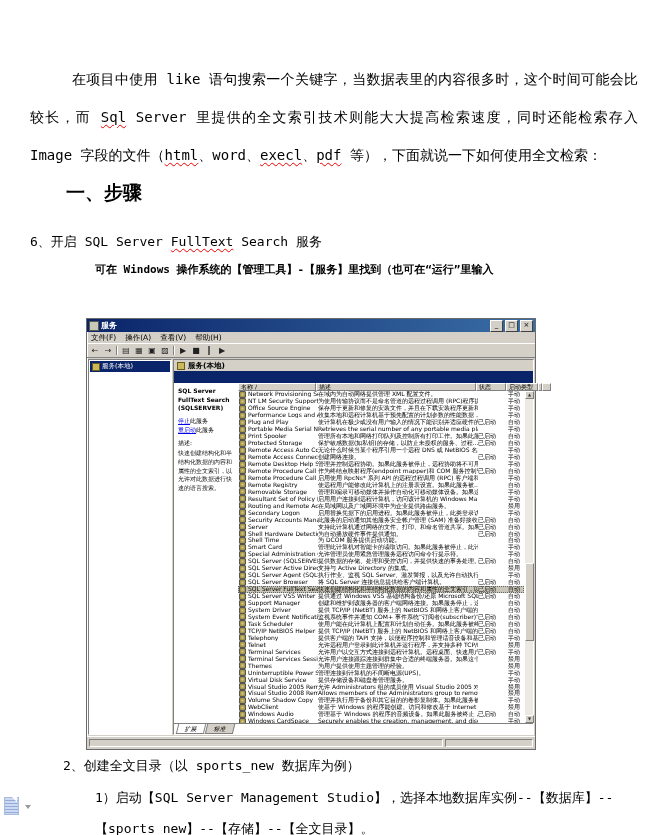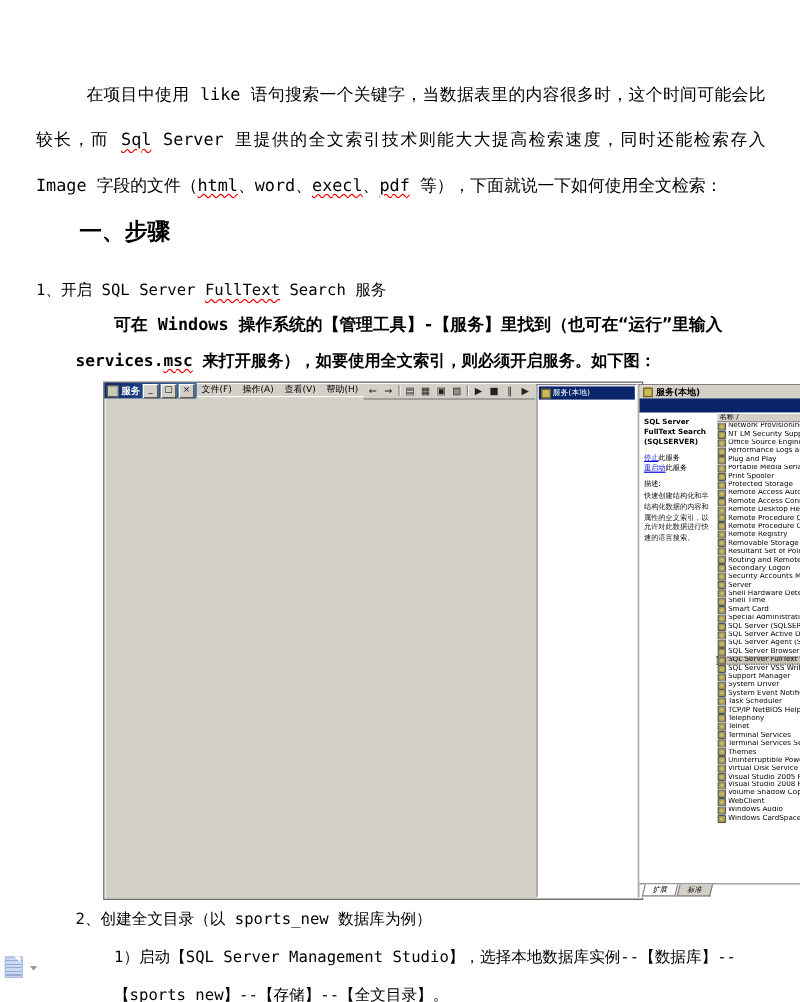--- a/index.html
+++ b/index.html
@@ -7,33 +7,33 @@
         font-family:"DejaVu Sans Mono","DejaVu Sans",sans-serif;color:#000;}
 
   
   .doc-title{position:absolute;top:6px;left:0;width:100%;text-align:center;
              font-size:19px;font-weight:bold;font-family:"DejaVu Sans",sans-serif;}
   .intro{position:absolute;top:60px;left:30px;width:608px;font-size:14px;
          line-height:38px;text-align:justify;text-indent:42px;}
   .sec-head{position:absolute;top:180px;left:30px;font-size:19px;font-weight:bold;
             font-family:"DejaVu Sans",sans-serif;margin-left:36px;}
   .step1{position:absolute;top:233px;left:30px;font-size:13px;}
-  .note1{position:absolute;top:262px;left:95px;font-size:14px;font-weight:bold;}
+  .note1{position:absolute;top:262px;left:95px;font-size:11px;font-weight:bold;}
   .note2{position:absolute;top:292px;left:63px;font-size:13.5px;font-weight:bold;}
   .step2{position:absolute;top:757px;left:63px;font-size:13px;}
   .sub1{position:absolute;top:789px;left:95px;font-size:13px;}
   .sub2{position:absolute;top:820px;left:95px;font-size:13px;}
   .sp{text-decoration-line:underline;text-decoration-style:wavy;
       text-decoration-color:#e00;text-decoration-thickness:1px;text-underline-offset:2px;}
 
   
   .win{position:absolute;top:318px;left:86px;width:450px;height:432px;
        background:#d4d0c8;border:1px solid #6b6b6b;box-shadow:inset 1px 1px 0 #fff;
        font-family:"DejaVu Sans",sans-serif;font-size:7px;
-       display:flex;flex-direction:row;box-sizing:border-box;}
+       display:flex;flex-direction:column;box-sizing:border-box;}
   .titlebar{height:13px;flex:none;background:linear-gradient(90deg,#0a246a,#3a6ea5);
             color:#fff;display:flex;align-items:center;gap:2px;padding:0 2px;}
   .tb-ico{width:8px;height:8px;background:#c9c9b8;border:1px solid #5a5a4a;flex:none;}
   .tb-title{flex:1;font-weight:bold;font-size:8px;white-space:nowrap;overflow:hidden;}
   .tb-btn{width:11px;height:10px;flex:none;background:#d4d0c8;
           border:1px solid;border-color:#fff #404040 #404040 #fff;
           font-size:7px;line-height:8px;text-align:center;color:#000;}
   .menubar{height:11px;flex:none;display:flex;align-items:flex-end;gap:9px;
            padding:0 4px;font-size:7.5px;border-bottom:1px solid #fff;}
   .toolbar{height:13px;flex:none;display:flex;align-items:center;gap:3px;padding:0 3px;
@@ -108,23 +108,22 @@
 </head>
 <body>
 
 <div class="page">
 
 
   <div class="intro"><span>在项目中使用 like 语句搜索一个关键字，当数据表里的内容很多时，这个时间可能会比较长，而 </span><span class="sp">Sql</span><span> Server 里提供的全文索引技术则能大大提高检索速度，同时还能检索存入 Image 字段的文件（</span><span class="sp">html</span><span>、word、</span><span class="sp">execl</span><span>、</span><span class="sp">pdf</span><span> 等），下面就说一下如何使用全文检索：</span></div>
 
   <div class="sec-head">一、步骤</div>
 
-  <div class="step1"><span>1、开启 SQL Server </span><span class="sp">FullText</span><span> Search 服务</span></div>
+  <div class="step1"><span>6、开启 SQL Server </span><span class="sp">FullText</span><span> Search 服务</span></div>
   <div class="note1">可在 Windows 操作系统的【管理工具】-【服务】里找到（也可在“运行”里输入</div>
-  <div class="note2"><span>services.</span><span class="sp">msc</span><span> 来打开服务），如要使用全文索引，则必须开启服务。如下图：</span></div>
 
   <div class="win">
     <div class="titlebar">
       <span class="tb-ico"></span>
       <span class="tb-title">服务</span>
       <span class="tb-btn">_</span>
       <span class="tb-btn">□</span>
       <span class="tb-btn">×</span>
     </div>
     <div class="menubar">

